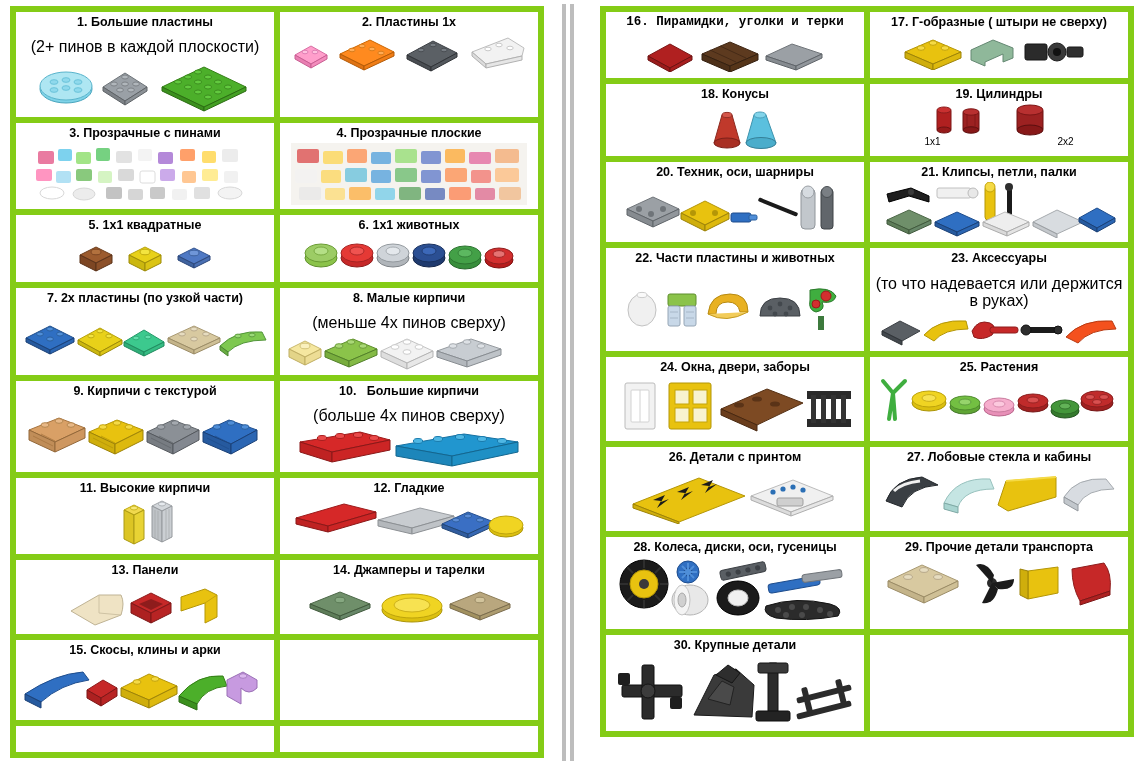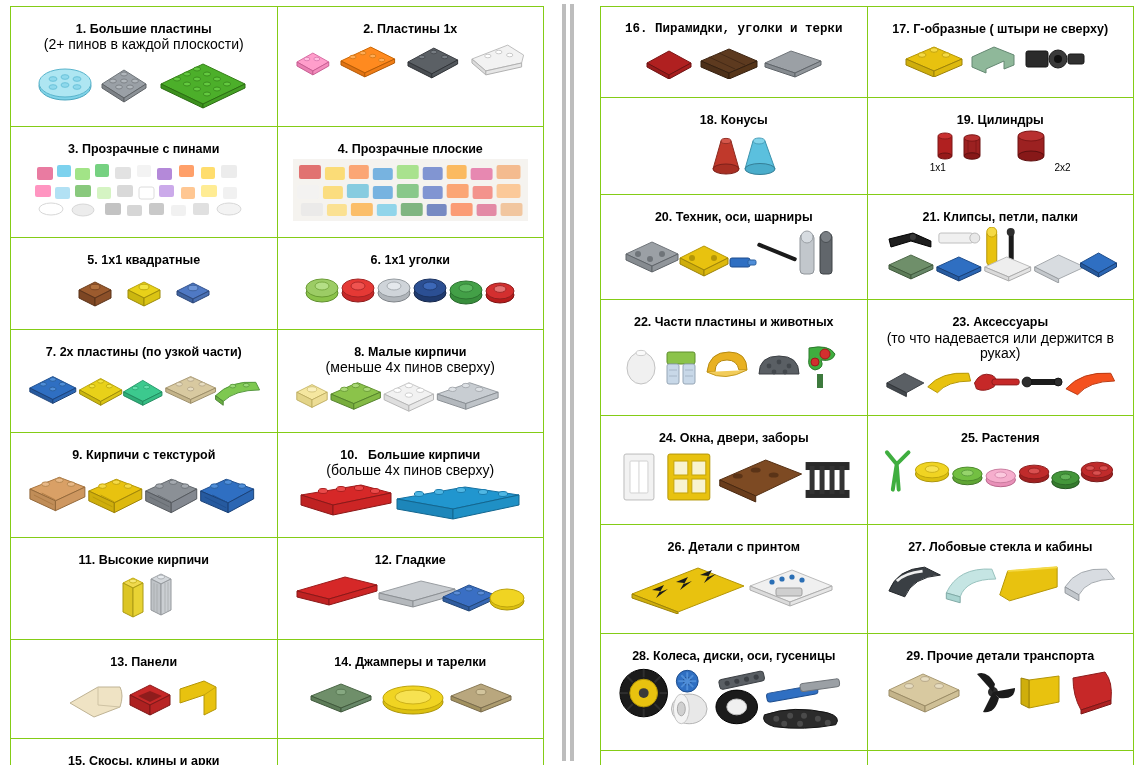--- a/index.html
+++ b/index.html
@@ -46,45 +46,46 @@
   .col-right {
     width: 552px;
     padding: 6px 10px 6px 8px;
   }
   table.grid {
     border-collapse: collapse;
     width: 100%;
     table-layout: fixed;
   }
   table.grid td {
-    border: 1px solid #84cc16;
+    border: 6px solid #84cc16;
     vertical-align: top;
-    padding: 12px;
+    padding: 0;
   }
   .cell {
     display: flex;
     flex-direction: column;
     align-items: center;
     justify-content: flex-start;
     height: 100%;
     box-sizing: border-box;
   }
   .cap {
     font-size: 12.5px;
     font-weight: bold;
     text-align: center;
     padding: 3px 2px 1px 2px;
     line-height: 1.15;
   }
   .sub {
-    font-size: 14px;
+    font-size: 16px;
     font-weight: normal;
     text-align: center;
     padding: 0 2px 1px 2px;
     line-height: 1.1;
+    margin-top: 8px;
   }
   .pics {
     flex: 1;
     width: 100%;
     display: flex;
     flex-direction: row;
     align-items: center;
     justify-content: center;
     gap: 5px;
     padding: 2px 3px 4px 3px;
@@ -320,21 +321,21 @@
                 <polygon points="6,16 22,8 38,16 22,24" fill="#4f79c4" stroke="#33538f"></polygon>
                 <polygon points="6,16 22,24 22,28 6,20" fill="#3f639f" stroke="#2c477a"></polygon>
                 <polygon points="38,16 22,24 22,28 38,20" fill="#4a70b3" stroke="#2c477a"></polygon>
                 <ellipse cx="22" cy="13" rx="5" ry="2.8" fill="#6f96d8" stroke="#3f639f"></ellipse>
               </svg>
             </div>
           </div>
         </td>
         <td>
           <div class="cell">
-            <div class="cap"><span>6.</span> <span>1х1 уголки</span></div>
+            <div class="cap"><span>6.</span> <span>1х1 животных</span></div>
             <div class="pics">
               <svg width="220" height="42" viewBox="0 0 220 42">
                 <g>
                   <ellipse cx="22" cy="22" rx="16" ry="9" fill="#8bc34a" stroke="#5f8f2d"></ellipse>
                   <ellipse cx="22" cy="17" rx="16" ry="9" fill="#9ccc65" stroke="#6a9c33"></ellipse>
                   <ellipse cx="22" cy="15" rx="7" ry="4" fill="#b4df86" stroke="#7aab43"></ellipse>
                 </g>
                 <g>
                   <ellipse cx="58" cy="22" rx="16" ry="9" fill="#c62828" stroke="#8e1c1c"></ellipse>
                   <ellipse cx="58" cy="17" rx="16" ry="9" fill="#e53935" stroke="#a52424"></ellipse>

